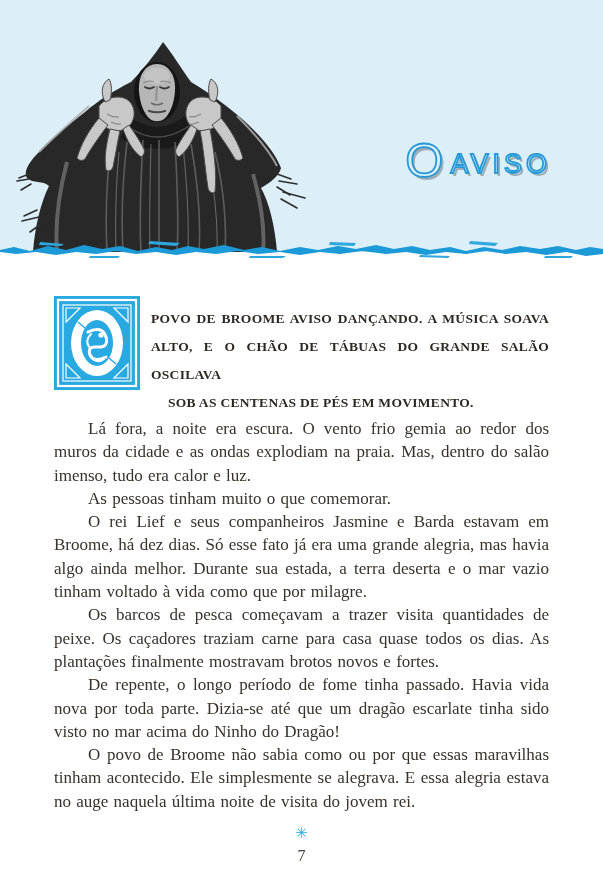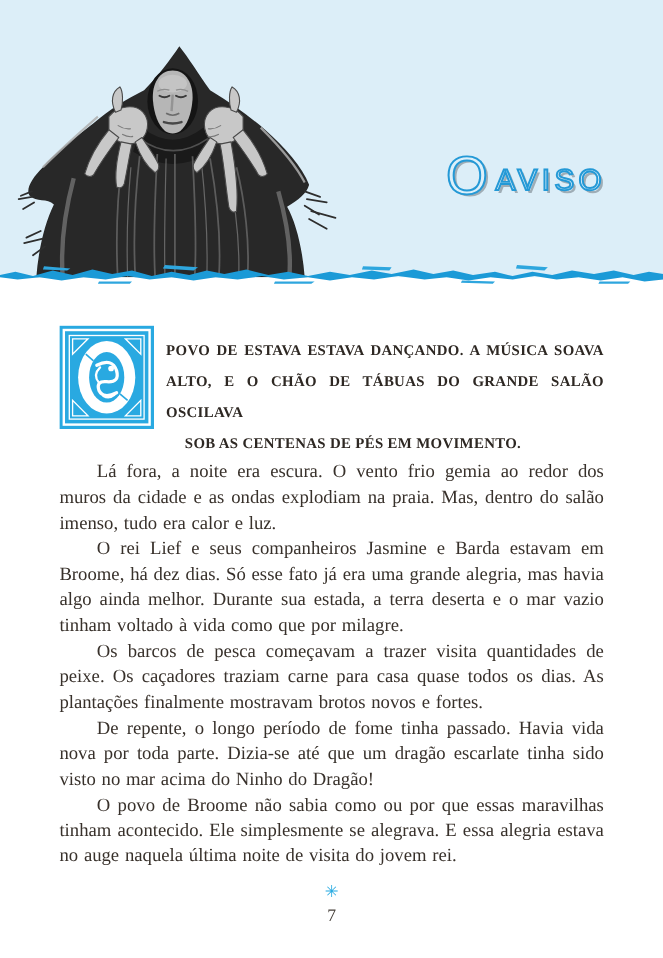--- a/index.html
+++ b/index.html
@@ -235,28 +235,29 @@
           <circle cx="47" cy="39" r="2.6" fill="#ffffff" stroke="none"></circle>
           <path d="M40,64 q5,3 10,-1" stroke-width="2"></path>
         </g>
         <g stroke="#29a9e1" stroke-width="1.5">
           <path d="M24,26 l7,6"></path>
           <path d="M62,68 l-7,-6"></path>
         </g>
       </svg>
 
       <div class="opening-text">
-        <div class="uncial-line">POVO DE ESTAVA ESTAVA DANÇANDO. A MÚSICA SOAVA</div>
+        <div class="uncial-line">POVO DE BROOME AVISO DANÇANDO. A MÚSICA SOAVA</div>
         <div class="uncial-line">ALTO, E O CHÃO DE TÁBUAS DO GRANDE SALÃO OSCILAVA</div>
         <div class="uncial-line last">SOB AS CENTENAS DE PÉS EM MOVIMENTO.</div>
       </div>
     </div>
 
     <div class="paragraphs">
       <p>Lá fora, a noite era escura. O vento frio gemia ao redor dos muros da cidade e as ondas explodiam na praia. Mas, dentro do salão imenso, tudo era calor e luz.</p>
+      <p>As pessoas tinham muito o que comemorar.</p>
       <p>O rei Lief e seus companheiros Jasmine e Barda estavam em Broome, há dez dias. Só esse fato já era uma grande alegria, mas havia algo ainda melhor. Durante sua estada, a terra deserta e o mar vazio tinham voltado à vida como que por milagre.</p>
       <p>Os barcos de pesca começavam a trazer visita quantidades de peixe. Os caçadores traziam carne para casa quase todos os dias. As plantações finalmente mostravam brotos novos e fortes.</p>
       <p>De repente, o longo período de fome tinha passado. Havia vida nova por toda parte. Dizia-se até que um dragão escarlate tinha sido visto no mar acima do Ninho do Dragão!</p>
       <p>O povo de Broome não sabia como ou por que essas maravilhas tinham acontecido. Ele simplesmente se alegrava. E essa alegria estava no auge naquela última noite de visita do jovem rei.</p>
     </div>
 
     <div class="section-break">✳</div>
     <div class="page-number">7</div>
   </div>
 

